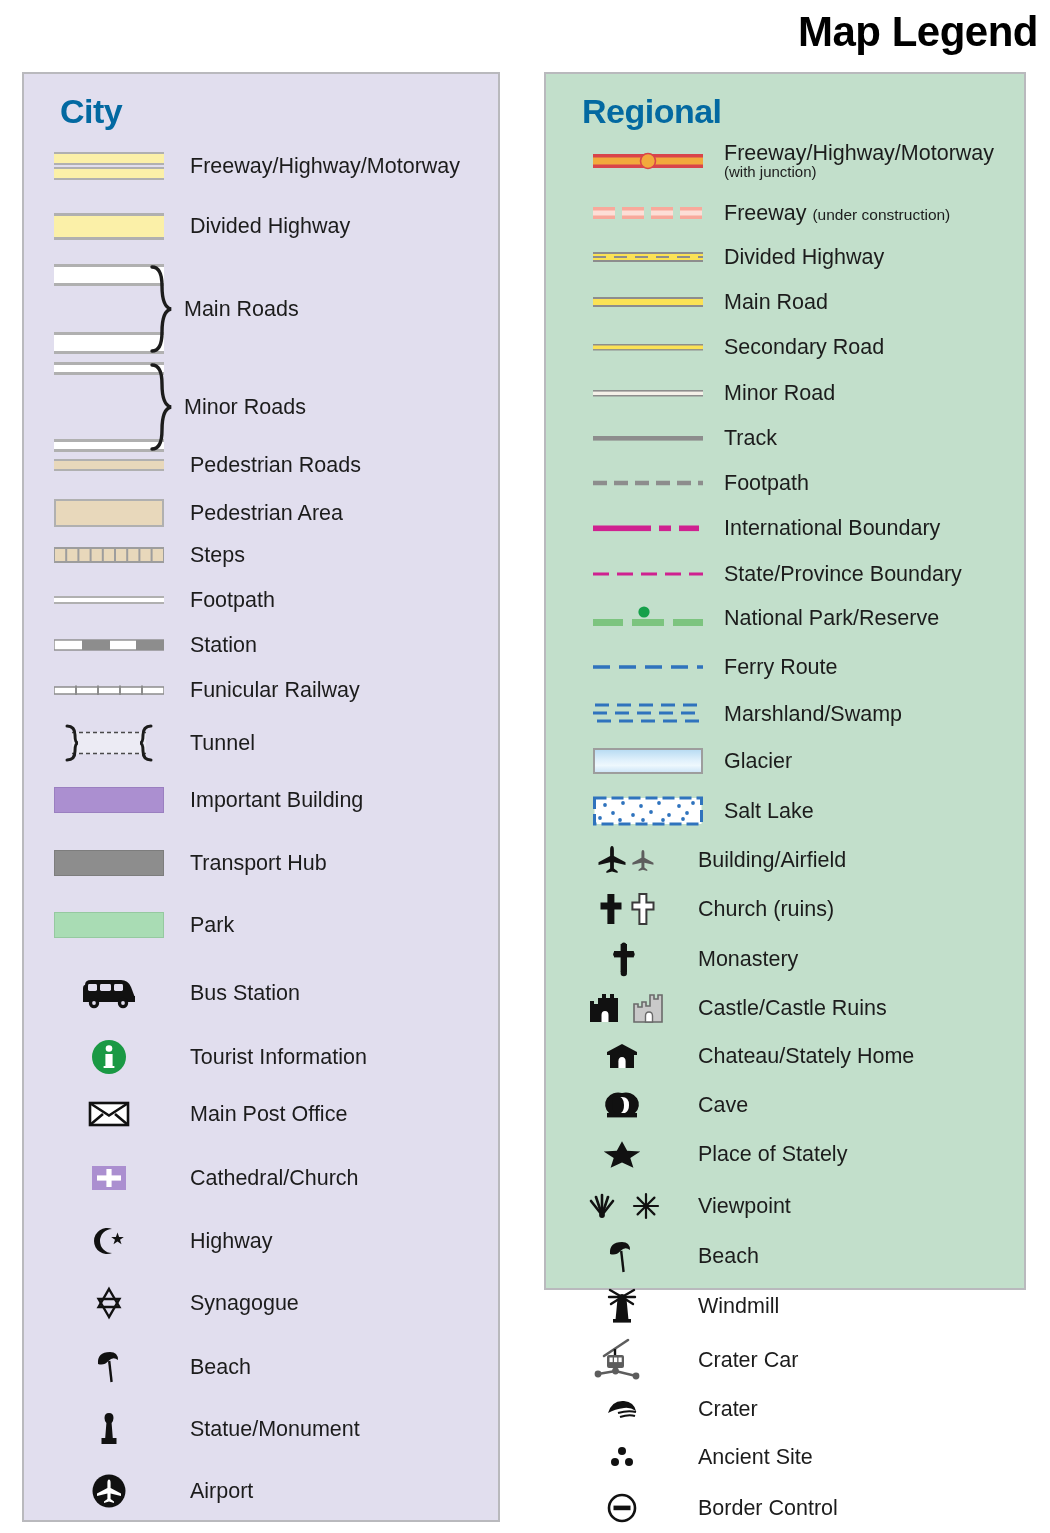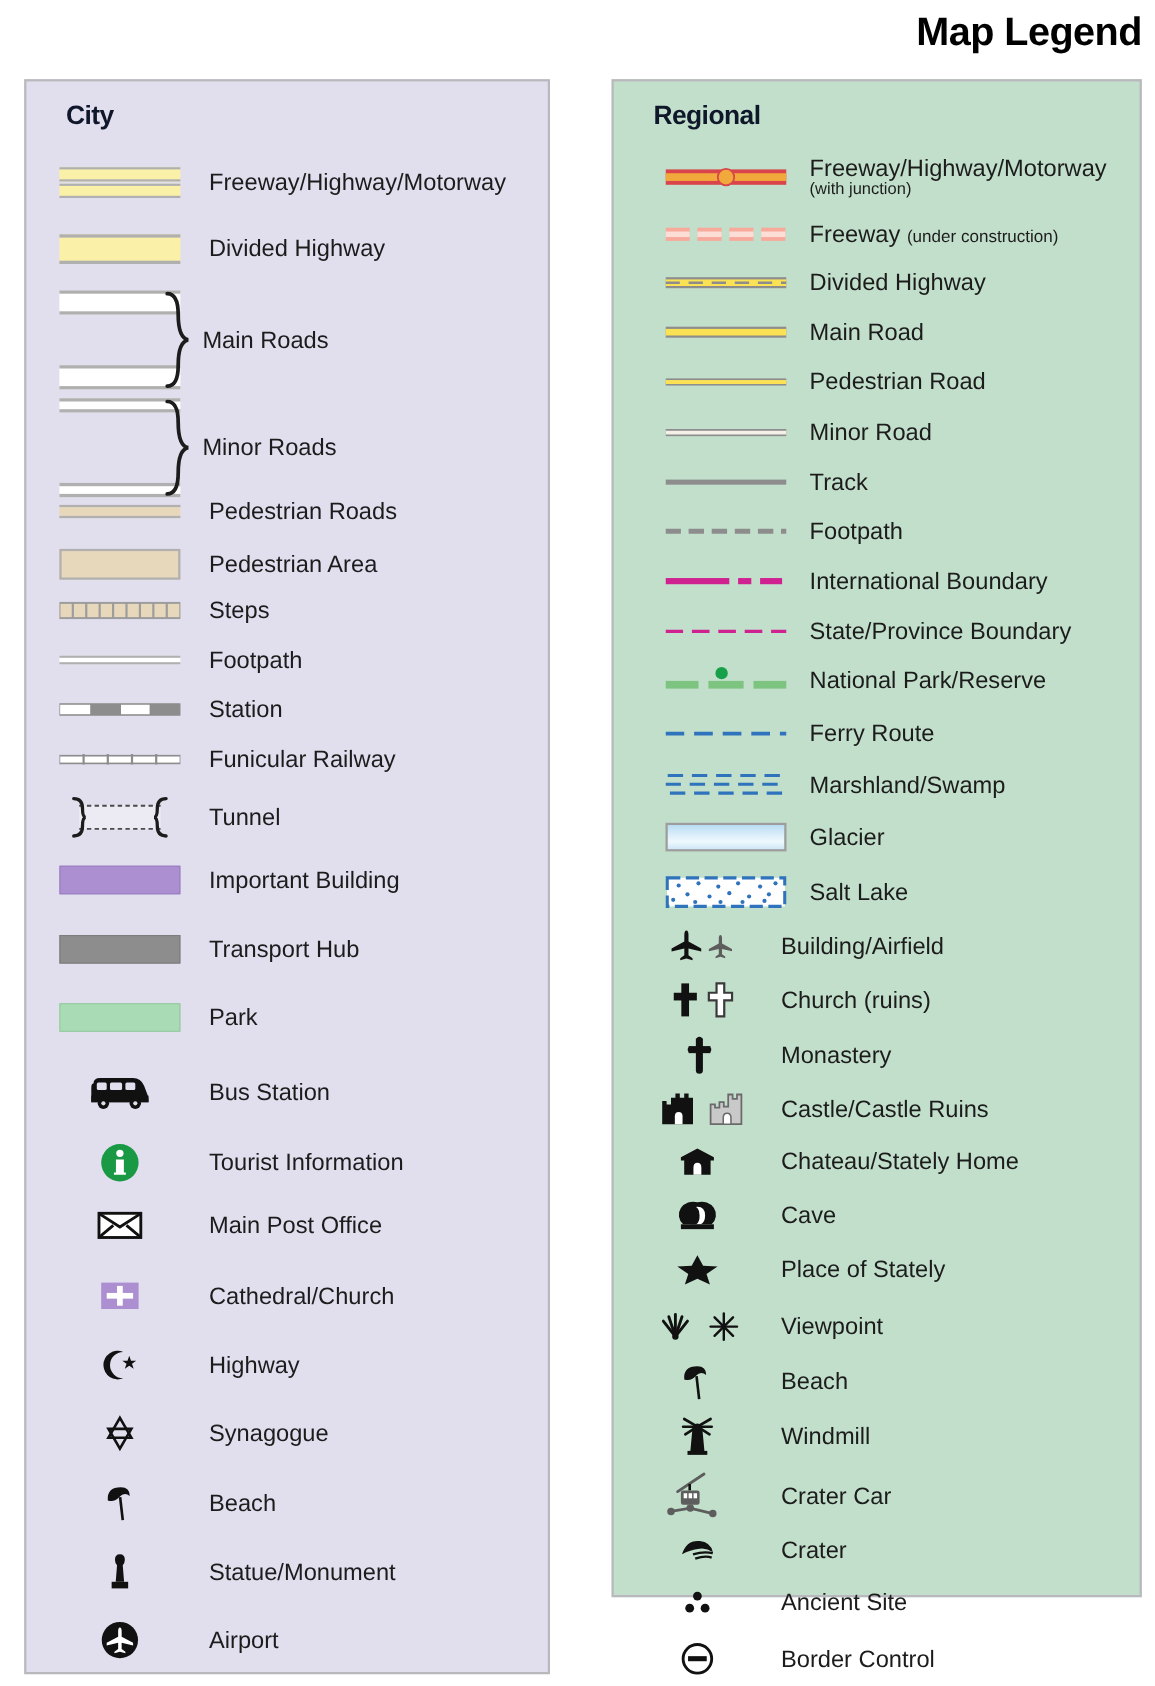--- a/index.html
+++ b/index.html
@@ -8,42 +8,42 @@
     width: 1050px; height: 1533px;
     background: #ffffff;
     font-family: "Liberation Sans", sans-serif;
   }
   #root { position: relative; width: 1050px; height: 1533px; overflow: hidden; }
 
   
   .title {
     position: absolute;
     right: 12px; top: 8px;
-    font-size: 36px;
+    font-size: 42px;
     font-weight: bold;
     color: #000;
     letter-spacing: -0.5px;
     white-space: nowrap;
   }
 
   
   .panel {
     position: absolute;
     top: 72px;
     border: 2px solid #b9b9bd;
   }
   .panel-city     { left: 22px;  width: 478px; height: 1450px; background: #e1deee; }
-  .panel-regional { left: 556px; width: 482px; height: 1380px; background: #c2dfcb; }
+  .panel-regional { left: 544px; width: 482px; height: 1218px; background: #c2dfcb; }
 
   .panel-head {
     position: absolute;
     left: 36px; top: 18px;
-    font-size: 24px;
+    font-size: 34px;
     font-weight: bold;
-    color: #0f172a;
+    color: #0369a1;
     letter-spacing: -0.5px;
   }
 
   .rows { position: absolute; left: 0; top: 0; width: 100%; }
   .row {
     position: absolute;
     display: flex;
     align-items: center;
     width: 100%;
   }
@@ -418,21 +418,21 @@
         <div class="lbl">Main Road</div>
       </div>
 
       <div class="row" style="top:262px">
         <div class="sym">
           <svg width="110" height="12" viewBox="0 0 110 12">
             <rect x="0" y="3" width="110" height="6.5" fill="#8d8d8d"></rect>
             <rect x="0" y="4.5" width="110" height="3.6" fill="#fbe255"></rect>
           </svg>
         </div>
-        <div class="lbl">Pedestrian Road</div>
+        <div class="lbl">Secondary Road</div>
       </div>
 
       <div class="row" style="top:308px">
         <div class="sym">
           <svg width="110" height="12" viewBox="0 0 110 12">
             <rect x="0" y="3" width="110" height="6.5" fill="#8d8d8d"></rect>
             <rect x="0" y="4.6" width="110" height="3.4" fill="#f4f0e8"></rect>
           </svg>
         </div>
         <div class="lbl">Minor Road</div>

